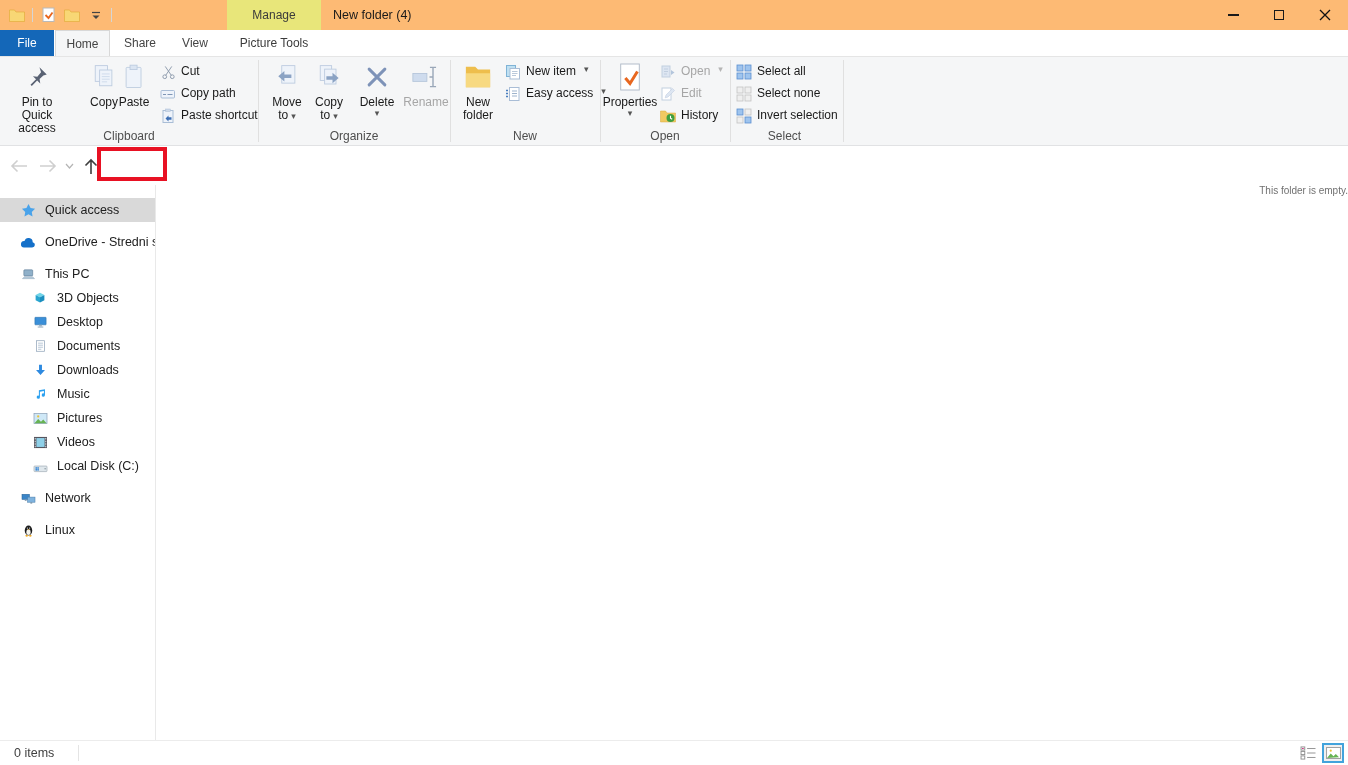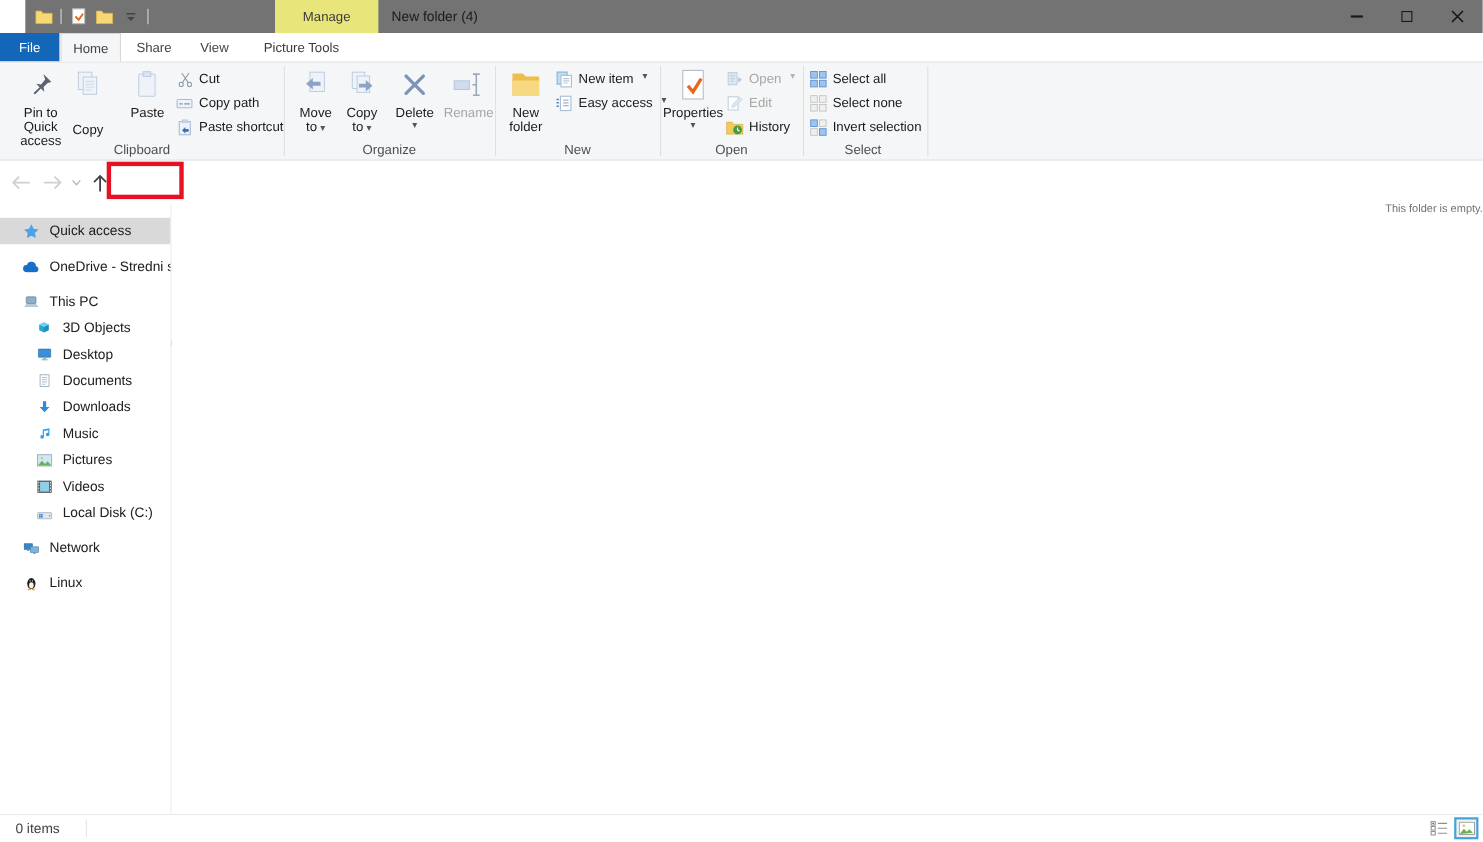--- a/index.html
+++ b/index.html
@@ -1,21 +1,21 @@
 <!DOCTYPE html>
 <html><head>
 <meta charset="utf-8">
 <style>
   * { box-sizing: border-box; margin: 0; padding: 0; }
   html,body { width:1348px; height:765px; overflow:hidden; }
   body { font-family:"Liberation Sans", sans-serif; font-size:12px; color:#1a1a1a; background:#fff; }
   .window { position:relative; width:1348px; height:765px; background:#fff; }
 
   
-  .titlebar { position:absolute; top:0; left:0; right:0; height:30px; background:#737373;margin-left:23px; }
+  .titlebar { position:absolute; top:0; left:0; right:0; height:30px; background:#fdba74; }
   .qat { position:absolute; left:8px; top:0; height:30px; display:flex; align-items:center; gap:6px; }
   .qat .sep { width:1px; height:14px; background:#d5d5d5; }
   .qat-btn { display:flex; align-items:center; justify-content:center; width:18px; height:22px; }
   .manage-tab { position:absolute; left:227px; top:0; width:94px; height:30px; background:#e8e67a; color:#3b3b3b; display:flex; align-items:center; justify-content:center; }
   .win-title { position:absolute; left:333px; top:0; height:30px; display:flex; align-items:center; font-size:12.5px; color:#1a1a1a; }
   .win-controls { position:absolute; right:0; top:0; height:30px; display:flex; }
   .win-btn { width:46px; height:30px; display:flex; align-items:center; justify-content:center; }
   .glyph-min { width:11px; height:1.5px; background:#1a1a1a; }
   .glyph-max { width:10px; height:10px; border:1.2px solid #1a1a1a; }
 
@@ -144,21 +144,21 @@
   <div class="ribbon">
 
     <div class="btn-lg" style="left:6px; width:62px;">
       <span class="ic32">
         <svg width="26" height="26" viewBox="0 0 32 32">
             <path d="M19 4l9 9-4.2 1-4.6 4.6.8 5.4-3.8-3.8-6.6 6.8-1.6-1.6 6.8-6.6-3.8-3.8 5.4.8L21 10.2z" fill="#596273"></path>
           </svg>
       </span>
       <span class="lbl">Pin to Quick access</span>
     </div>
-    <div class="btn-lg" style="left:60px; width:40px;gap:16px;">
+    <div class="btn-lg" style="left:84px; width:40px;">
       <span class="ic32">
         <svg width="28" height="28" viewBox="0 0 32 32">
             <rect x="6" y="3" width="14" height="18" fill="#eef3fa" stroke="#bccbdf"></rect>
             <rect x="11" y="8" width="14" height="18" fill="#eef3fa" stroke="#bccbdf"></rect>
             <path d="M13.5 12.5h9M13.5 15.5h9M13.5 18.5h9M13.5 21.5h6" stroke="#cdd9ea"></path>
           </svg>
       </span>
       <span class="lbl">Copy</span>
     </div>
     <div class="btn-lg" style="left:114px; width:40px;">

